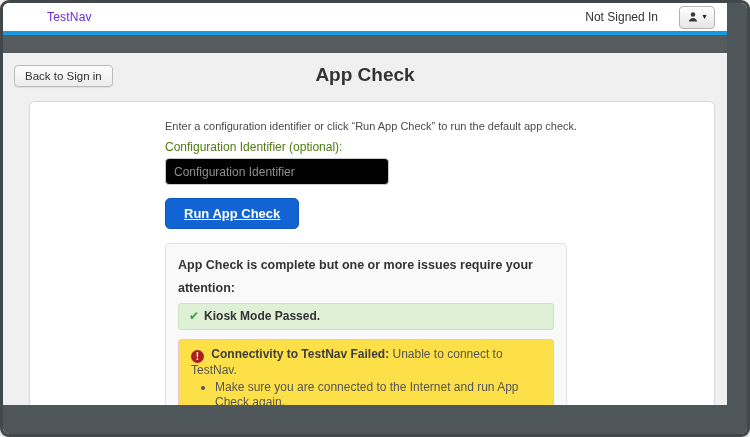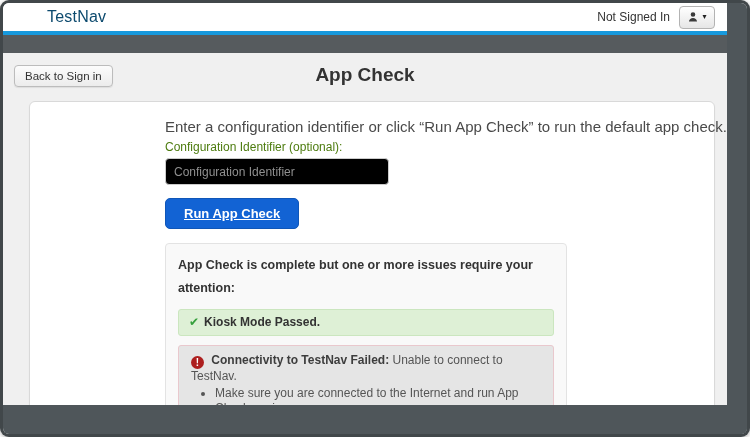--- a/index.html
+++ b/index.html
@@ -24,22 +24,22 @@
   .footer-band { position: absolute; left: 0; right: 0; bottom: 0; height: 29px; background: #4f565a; }
 
   .app { position: absolute; left: 0; top: 0; right: 20px; bottom: 29px; overflow: hidden; }
 
   
   .header {
     height: 28px; background: #ffffff;
     display: flex; align-items: center; justify-content: space-between;
     padding: 0 12px 0 44px;
   }
-  .brand { color: #0c4a6e; font-size: 16px; letter-spacing: .2px; }
-  .header-right { display: flex; align-items: center; gap: 9px; }
+  .brand { color: #6d28d9; font-size: 12px; letter-spacing: .2px; }
+  .header-right { display: flex; align-items: center; gap: 21px; }
   .signin-status { font-size: 12px; color: #333333; }
   .user-button {
     display: flex; align-items: center; gap: 3px;
     width: 34px; height: 21px; justify-content: center;
     background: linear-gradient(#ffffff, #e6e6e6);
     border: 1px solid #b3b3b3; border-radius: 4px; cursor: pointer;
   }
   .user-button svg { display: block; }
   .caret { font-size: 8px; color: #222; line-height: 1; }
   .blue-stripe { height: 4px; background: #1799dd; }
@@ -58,21 +58,21 @@
   }
   .page-title { text-align: center; font-size: 19px; font-weight: bold; color: #333333; padding-top: 3px; }
 
   .card {
     margin: 10px 12px 0 26px; background: #ffffff;
     border: 1px solid #d9d9d9; border-radius: 6px;
     box-shadow: 0 1px 2px rgba(0,0,0,.04);
   }
   .card-inner { padding: 18px 20px 6px 135px; }
 
-  .instruction { font-size: 15px; color: #4a4a4a; line-height: 13px; white-space: nowrap; }
+  .instruction { font-size: 11px; color: #4a4a4a; line-height: 13px; white-space: nowrap; }
   .field-label { margin-top: 8px; font-size: 12px; color: #4d7c0f; line-height: 12px; }
   .config-input {
     margin-top: 5px; width: 206px; height: 25px; box-sizing: content-box;
     background: #000000; border: 1px solid #cccccc; border-radius: 4px;
     padding: 0 8px; font-size: 12px; color: #8f8f8f; outline: none;
     font-family: "Liberation Sans", "DejaVu Sans", sans-serif;
   }
   .config-input::placeholder { color: #8f8f8f; opacity: 1; }
 
   .run-button {
@@ -86,26 +86,26 @@
 
   .results {
     margin-top: 14px; width: 402px; box-sizing: border-box;
     background: #f9f9f9; border: 1px solid #e3e3e3; border-radius: 4px;
     padding: 10px 12px 10px;
   }
   .results-summary { font-size: 12.5px; font-weight: bold; color: #333333; line-height: 23px; }
 
   .alert { border-radius: 3px; font-size: 12px; line-height: 15px; }
   .alert-success {
-    margin-top: 9px; background: #def0d6; border: 1px solid #cbe6bf;
+    margin-top: 3px; background: #def0d6; border: 1px solid #cbe6bf;
     padding: 5px 10px; color: #333333; font-weight: bold;
   }
   .check-glyph { color: #35a03c; font-weight: bold; margin-right: 5px; }
   .alert-danger {
-    margin-top: 9px; background: #e5e5e5; border: 1px solid #e9c8cd;
+    margin-top: 9px; background: #fde047; border: 1px solid #e9c8cd;
     padding: 7px 12px 9px; color: #555555;
   }
   .err-badge {
     display: inline-block; width: 13px; height: 13px; border-radius: 50%;
     background: #ad1f1f; color: #ffffff; font-size: 10px; font-weight: bold;
     text-align: center; line-height: 13px; margin-right: 4px;
     vertical-align: -2px;
   }
   .err-title { font-weight: bold; color: #3d3d3d; }
   .err-bullets { margin: 2px 0 0; padding-left: 24px; }

